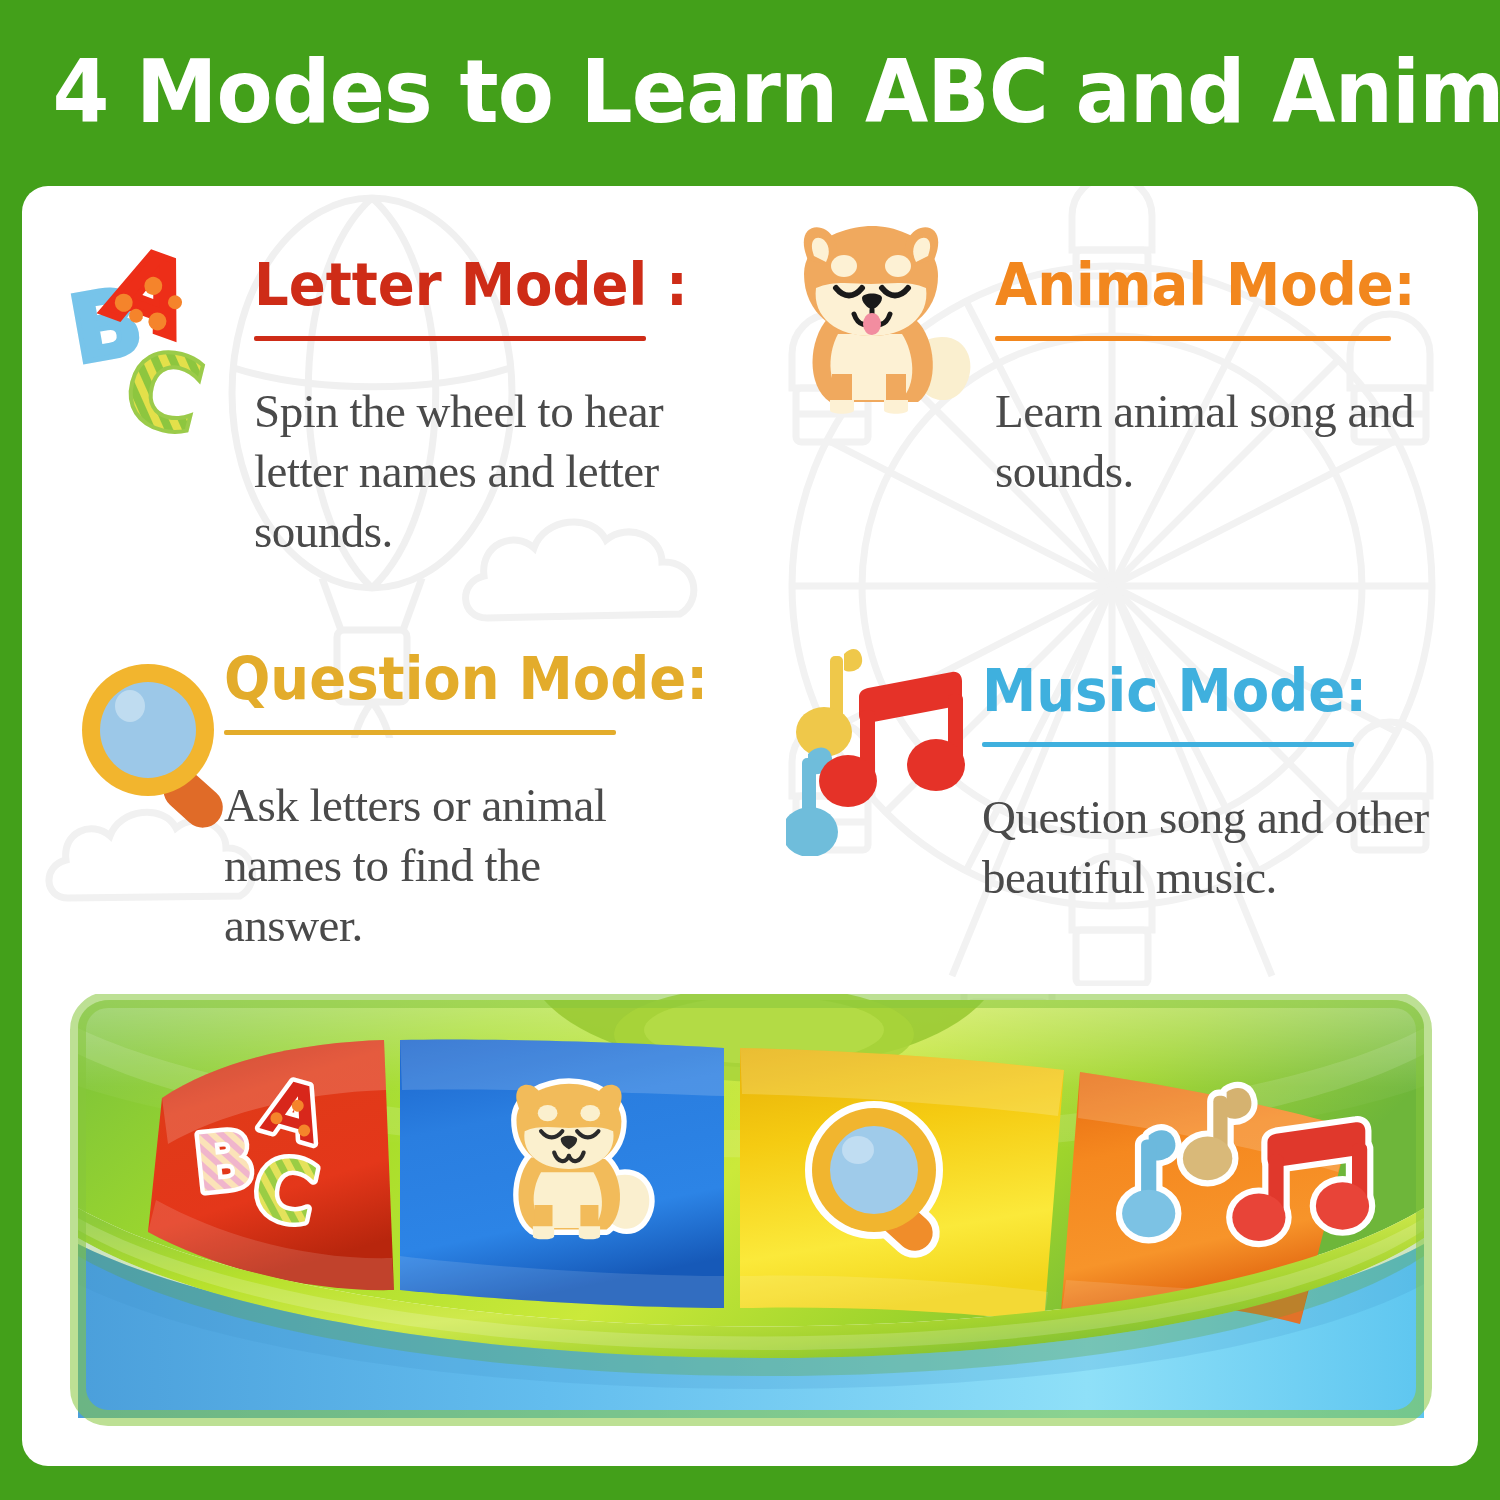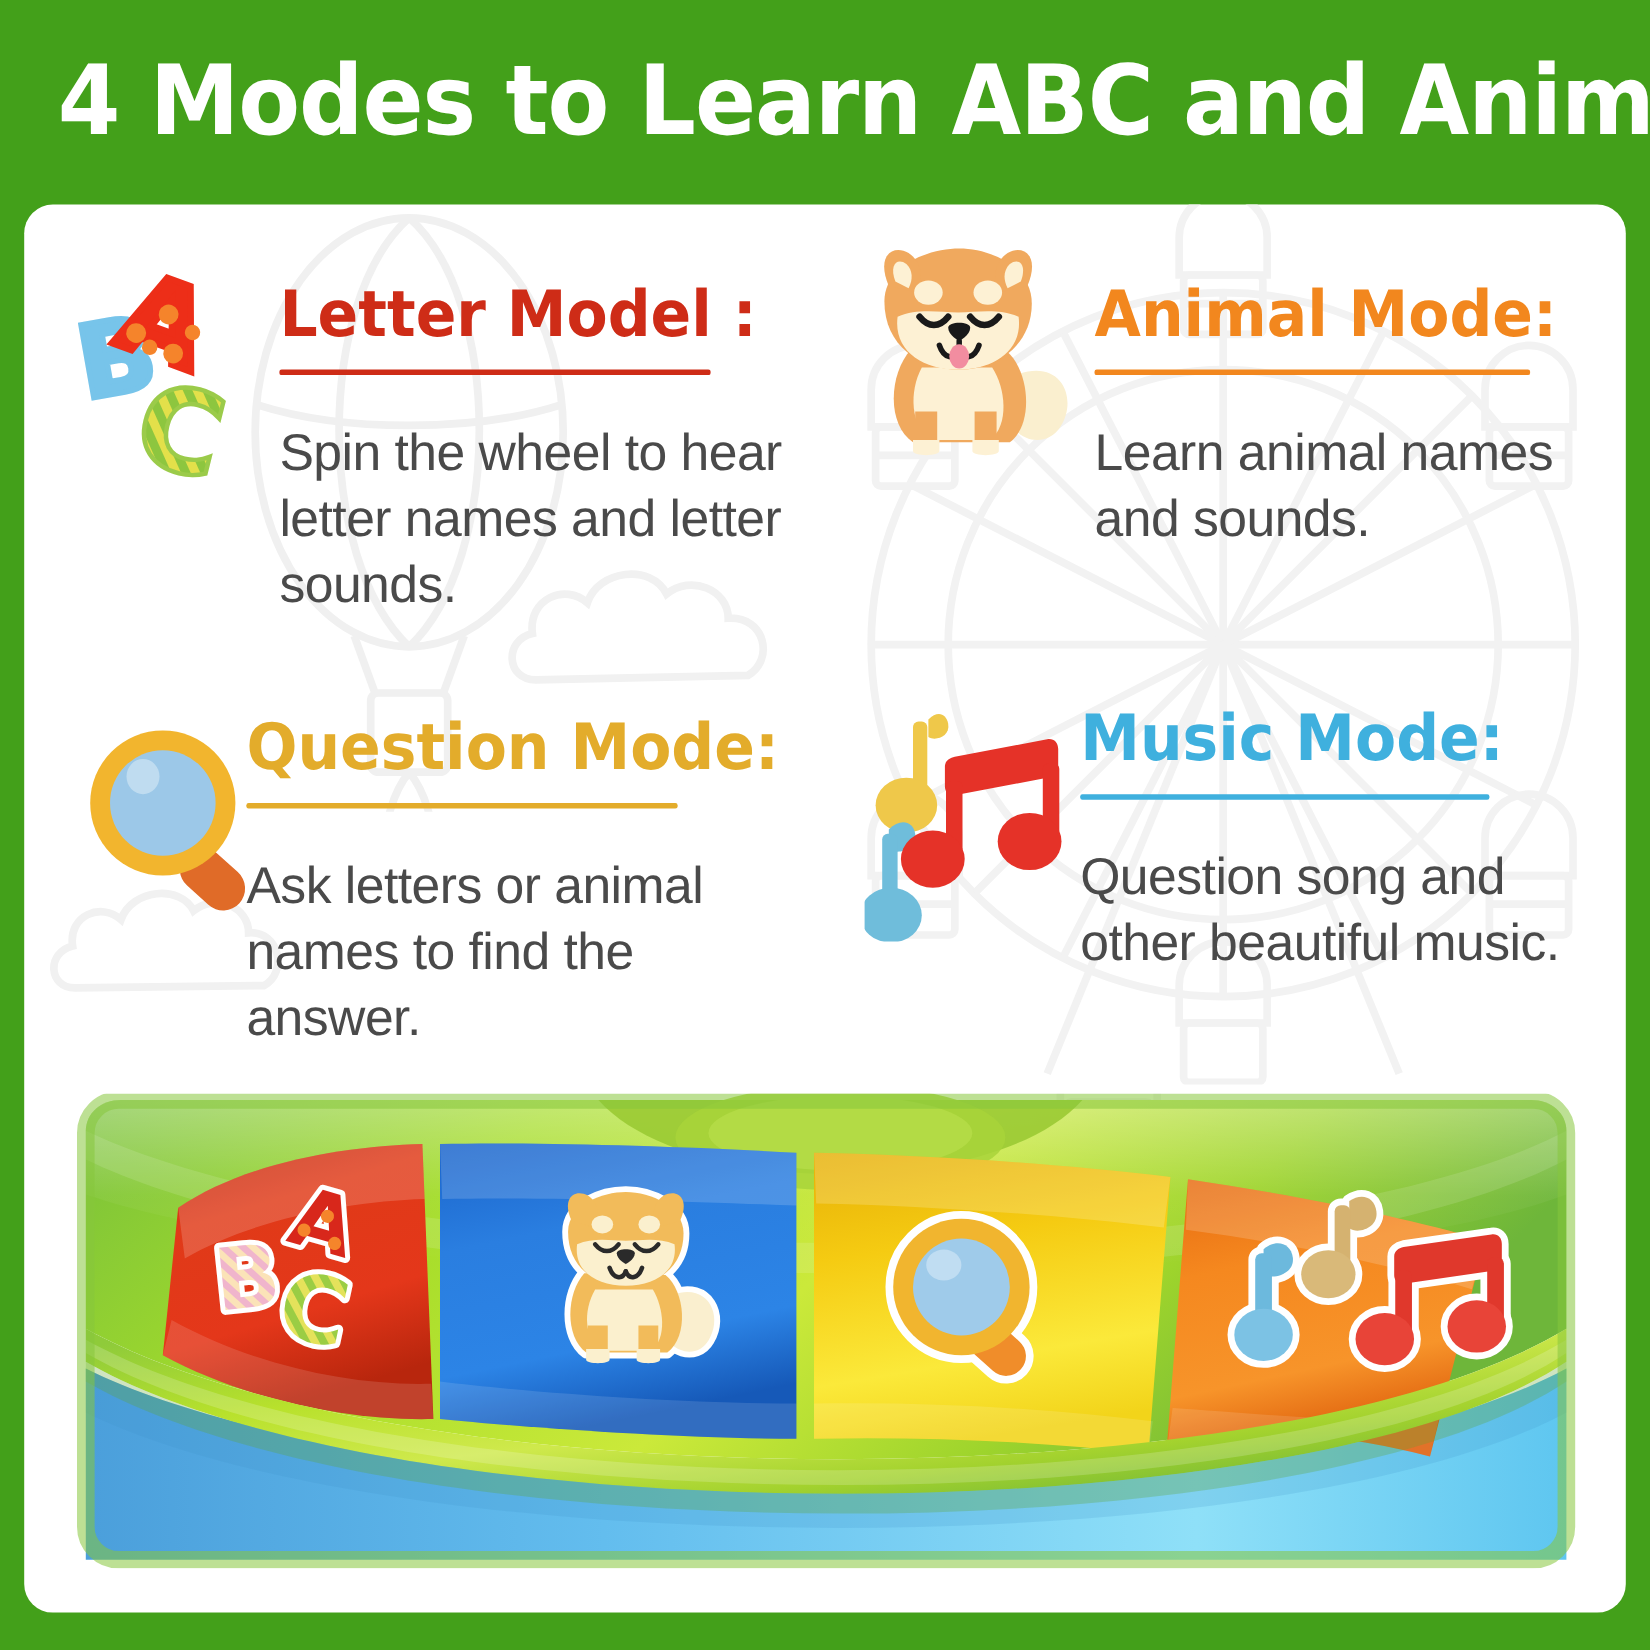--- a/index.html
+++ b/index.html
@@ -74,31 +74,31 @@
     margin-top: 22px;
     width: 400px;
     border-radius: 2px;
   }
   .mode-body {
     margin-top: 40px;
     font-size: 47px;
     line-height: 1.28;
     color: #4A4A4A;
     letter-spacing: -0.5px;
-    font-family: Liberation Sans, sans-serif;
+    font-family: Liberation Serif, serif;
   }
   
   .cell.c0 .txt-wrap { left: 232px; }
   .cell.c0 .mode-rule { width: 392px; }
   .cell.c1 .txt-wrap { left: 245px; }
   .cell.c1 .mode-rule { width: 396px; }
   .cell.c2 .txt-wrap { left: 202px; top: 54px; }
   .cell.c2 .mode-rule { width: 392px; }
   .cell.c2 .icon-wrap { left: 48px; top: 58px; }
-  .cell.c3 .txt-wrap { left: 232px; top: 46px; }
+  .cell.c3 .txt-wrap { left: 232px; top: 66px; }
   .cell.c3 .mode-rule { width: 372px; }
   .cell.c3 .icon-wrap { left: 36px; top: 40px; }
 
   
   .photo {
     position: absolute;
     left: 42px; top: 808px;
     width: 1374px; height: 432px;
     border-radius: 30px;
     overflow: hidden;
@@ -268,21 +268,21 @@
             <path d="M104 88 L 104 94" stroke="#191919" stroke-width="5" stroke-linecap="round"></path>
             <path d="M86 92 C 90 104 100 106 104 96" fill="none" stroke="#191919" stroke-width="5" stroke-linecap="round"></path>
             <path d="M122 92 C 118 104 108 106 104 96" fill="none" stroke="#191919" stroke-width="5" stroke-linecap="round"></path>
 
             <ellipse cx="104" cy="102" rx="9" ry="11" fill="#F28DA0"></ellipse>
           </svg>
         </div>
         <div class="txt-wrap">
           <div class="mode-head" style="color:#F2871E">Animal Mode:</div>
           <div class="mode-rule" style="background:#F2871E"></div>
-          <div class="mode-body">Learn animal names and sounds.</div>
+          <div class="mode-body">Learn animal song and sounds.</div>
         </div>
       </div>
 
       <div class="cell c2">
         <div class="icon-wrap">
           <svg width="200" height="190" viewBox="0 0 200 190">
 
             <rect x="112" y="108" width="66" height="40" rx="20" fill="#E06B28" transform="rotate(42 112 108)"></rect>
 
             <circle cx="78" cy="76" r="66" fill="#F2B52E"></circle>

